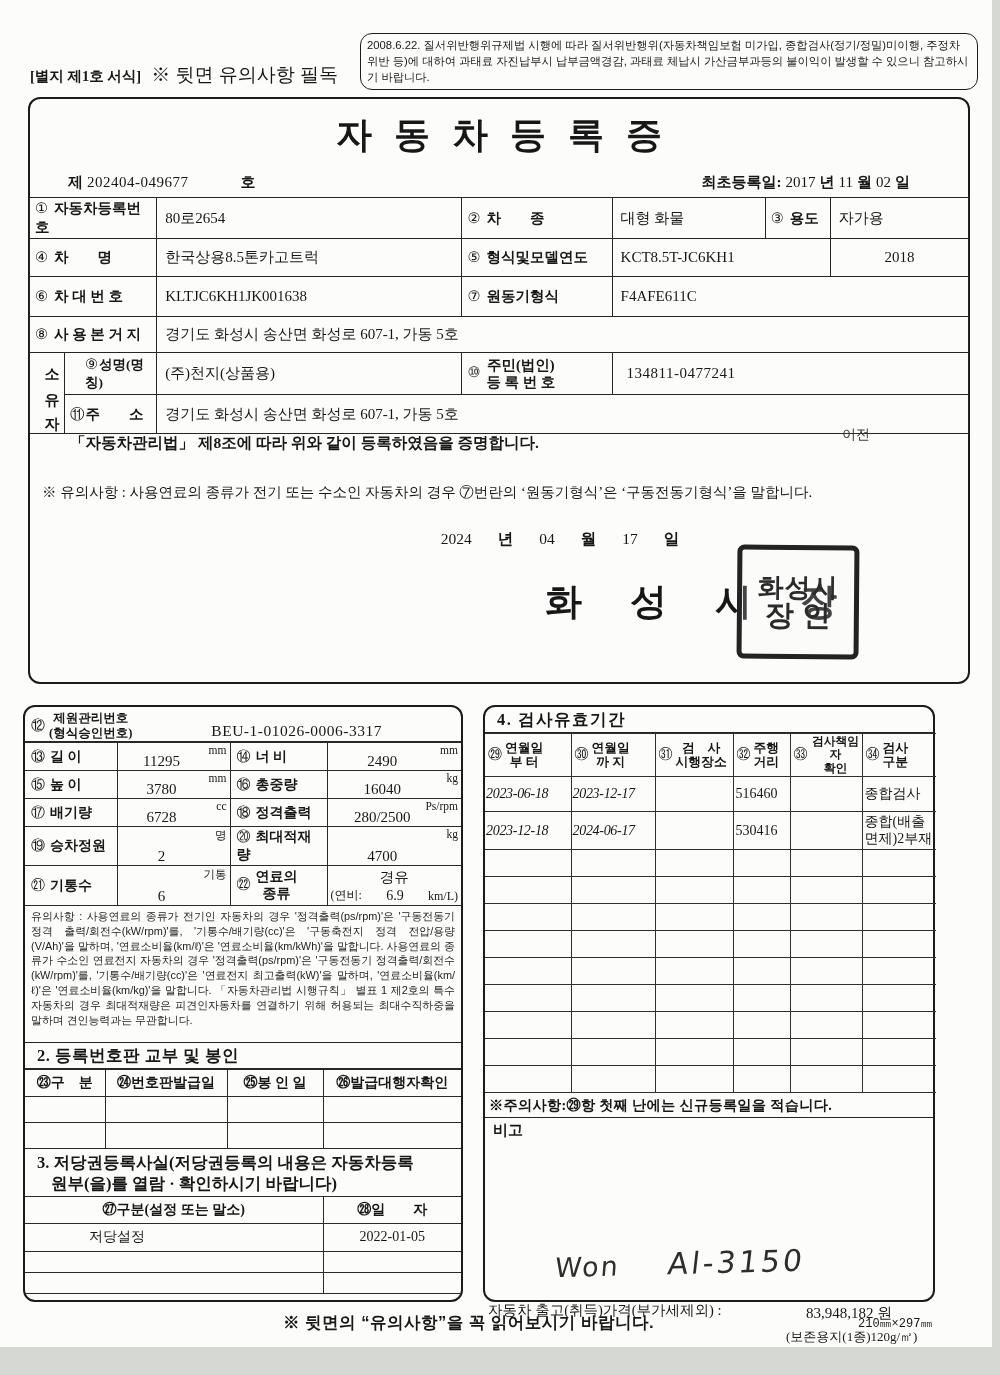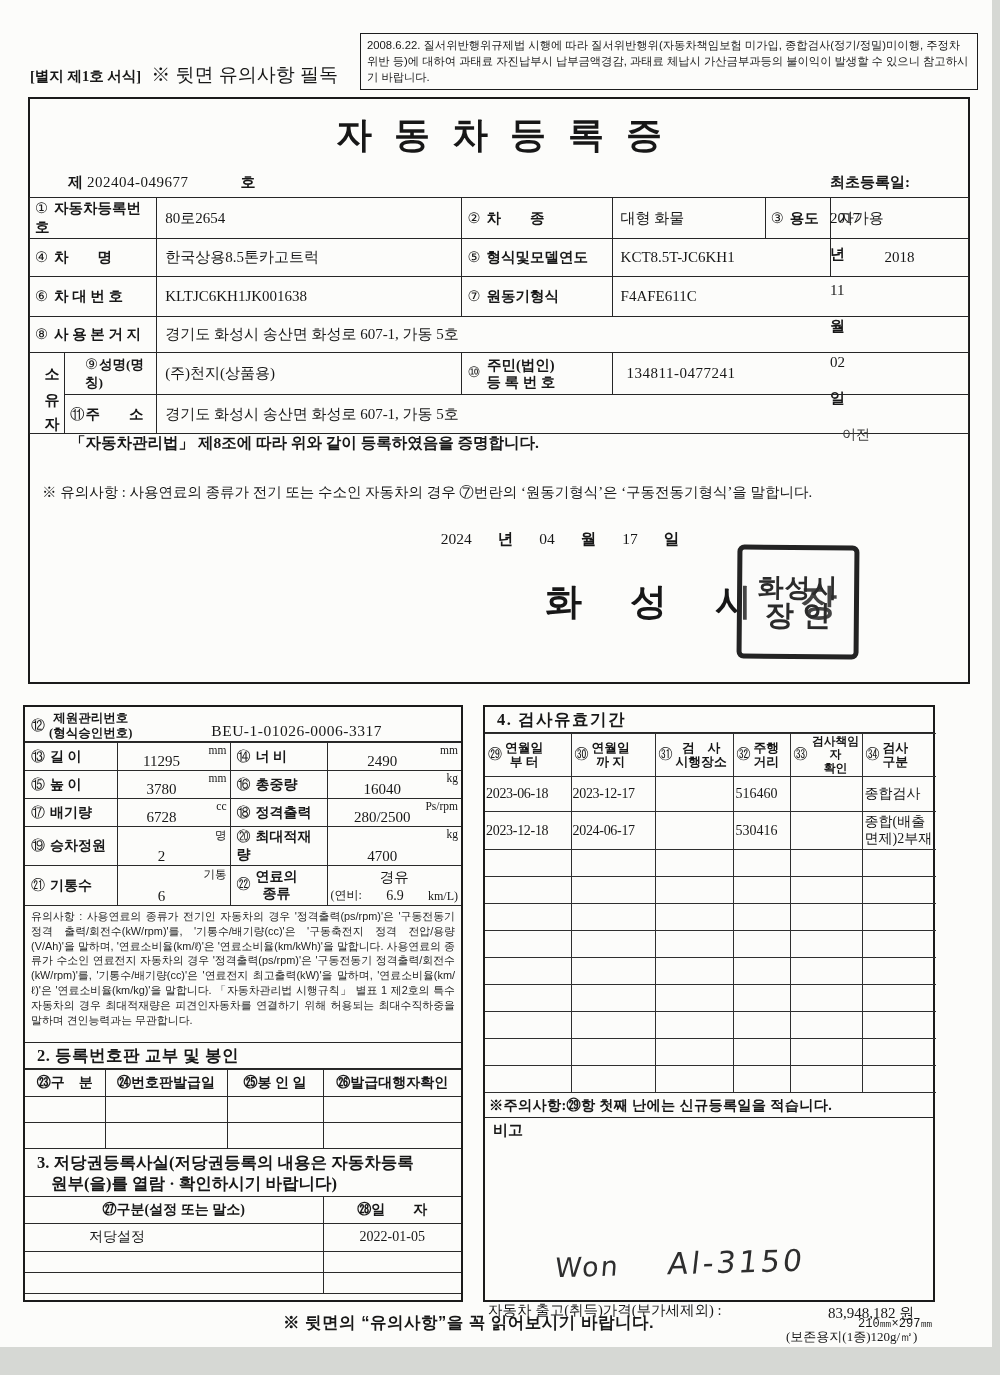--- a/index.html
+++ b/index.html
@@ -4,38 +4,38 @@
 <style>
   html,body{margin:0;padding:0;}
   body{
     width:1000px;height:1375px;position:relative;
     background:#d6d8d4;
     font-family:"Liberation Serif","DejaVu Serif",serif;
     color:#171717;
     -webkit-font-smoothing:antialiased;
   }
   .paper{position:absolute;left:0;top:0;width:992px;height:1347px;background:#fcfcfa;}
-  .abs{position:absolute;}
+  .abs{position:absolute;border-radius:12px;}
   b,.bold{font-weight:bold;}
 
   
   .form-note{left:30px;top:62px;font-size:15px;display:flex;gap:10px;align-items:baseline;}
   .form-note .fn1{font-weight:bold;font-size:14.5px;}
   .form-note .fn2{font-weight:normal;font-size:19px;font-family:"Liberation Sans",sans-serif;}
   .notice-box{left:360px;top:33px;width:604px;border:1.6px solid #1d1d1d;padding:4px 6px;
     font-family:"Liberation Sans",sans-serif;font-size:11.3px;line-height:1.4;background:#fcfcfa;}
 
   
   .main-box{left:28px;top:97px;width:938px;height:583px;border:2.2px solid #1b1b1b;background:#fcfcfa;}
   .cert-title{position:absolute;top:12px;left:0;width:100%;text-align:center;
     font-size:36px;font-weight:bold;letter-spacing:22px;text-indent:22px;}
   .docno-row{position:absolute;top:74px;left:38px;width:872px;display:flex;align-items:baseline;font-size:15px;}
   .docno-row .no{margin-left:4px;letter-spacing:0.5px;}
   .docno-row .suffix{margin-left:52px;font-weight:bold;}
-  .firstreg{margin-left:auto;display:flex;gap:18px;align-items:baseline;margin-right:30px;flex-direction:column;}
+  .firstreg{margin-left:auto;display:flex;gap:4px;align-items:baseline;margin-right:30px;}
   .firstreg b{font-size:15px;}
   .regtable{position:absolute;left:-1px;top:98px;width:940px;border-collapse:collapse;table-layout:fixed;}
   .regtable td{border:1.4px solid #262626;font-size:15px;padding:1px 5px;vertical-align:middle;overflow:hidden;}
   .regtable td.lbl{font-weight:bold;font-size:14.5px;}
   .regtable .cnum{font-weight:normal;font-size:14.5px;margin-right:6px;}
   .regtable td.val{padding-left:8px;}
   .stack{display:inline-block;vertical-align:middle;text-align:center;line-height:1.15;}
   .stack span{display:block;}
   .owner-vert{writing-mode:vertical-lr;text-orientation:upright;letter-spacing:9px;
     font-weight:bold;font-size:15px;text-align:center;padding:2px 0 0 9px !important;}
@@ -80,36 +80,36 @@
   .insp-area{left:483px;top:705px;width:452px;height:597px;border:2.2px solid #1b1b1b;background:#fcfcfa;box-sizing:border-box;}
   table.insp{border-collapse:collapse;width:100%;table-layout:fixed;}
   table.insp td{border:1.2px solid #2f2f2f;font-size:14px;overflow:visible;}
   table.insp tr>td:first-child{border-left:none;}
   table.insp tr>td:last-child{border-right:none;}
   .ihdr{vertical-align:middle;}
   .ihdr .wrap{display:flex;align-items:center;justify-content:flex-start;gap:3px;padding-left:2px;}
   .ihdr .cnum{font-size:14px;}
   .ihdr .lines{font-weight:bold;font-size:12.8px;line-height:1.12;text-align:center;}
   .ihdr .lines span{display:block;}
-  .idate{white-space:nowrap;font-size:14.2px;padding-left:1px;vertical-align:middle;letter-spacing:-0.3px;}
+  .idate{white-space:nowrap;font-size:14.2px;padding-left:1px;vertical-align:middle;letter-spacing:-0.3px;font-style:italic;}
   .iodo{font-size:14px;padding-left:2px;vertical-align:middle;}
   .ikind{font-size:13px;padding-left:2px;vertical-align:middle;line-height:1.15;}
   .caution{font-weight:bold;font-size:14.2px;padding:3px 2px 2px 4px;border-bottom:1.4px solid #262626;letter-spacing:0.3px;}
   .remarks{position:relative;height:178px;}
   .remarks-label{font-weight:bold;font-size:15px;padding:3px 12px 0 8px;}
   .remarks-text{position:absolute;left:48px;top:50px;width:340px;font-size:13.2px;line-height:1.45;white-space:pre-line;}
   .handwriting{position:absolute;left:70px;top:128px;display:flex;gap:48px;align-items:baseline;
     font-family:"DejaVu Sans",sans-serif;color:#2e2e2e;transform:rotate(-1.5deg);}
   .hw1{font-size:27px;transform:skewX(-6deg);letter-spacing:2px;}
   .hw2{font-size:30px;transform:skewX(-8deg);letter-spacing:3px;}
 
   
   .foot-bold{left:283px;top:1312px;font-family:"Liberation Sans",sans-serif;font-weight:bold;font-size:16.5px;letter-spacing:0.5px;}
   .foot-price-label{left:488px;top:1301px;font-size:14.5px;}
-  .foot-price{left:828px;top:1304px;font-size:15px;}
+  .foot-price{left:806px;top:1304px;font-size:15px;}
   .foot-size{left:858px;top:1315px;font-size:12px;font-family:Liberation Mono, monospace;}
   .foot-spec{left:786px;top:1328px;font-size:13px;}
 </style>
 </head>
 <body>
 
 <div class="paper"></div>
 
 <div class="abs form-note">
   <span class="fn1">[별지 제1호 서식]</span>

